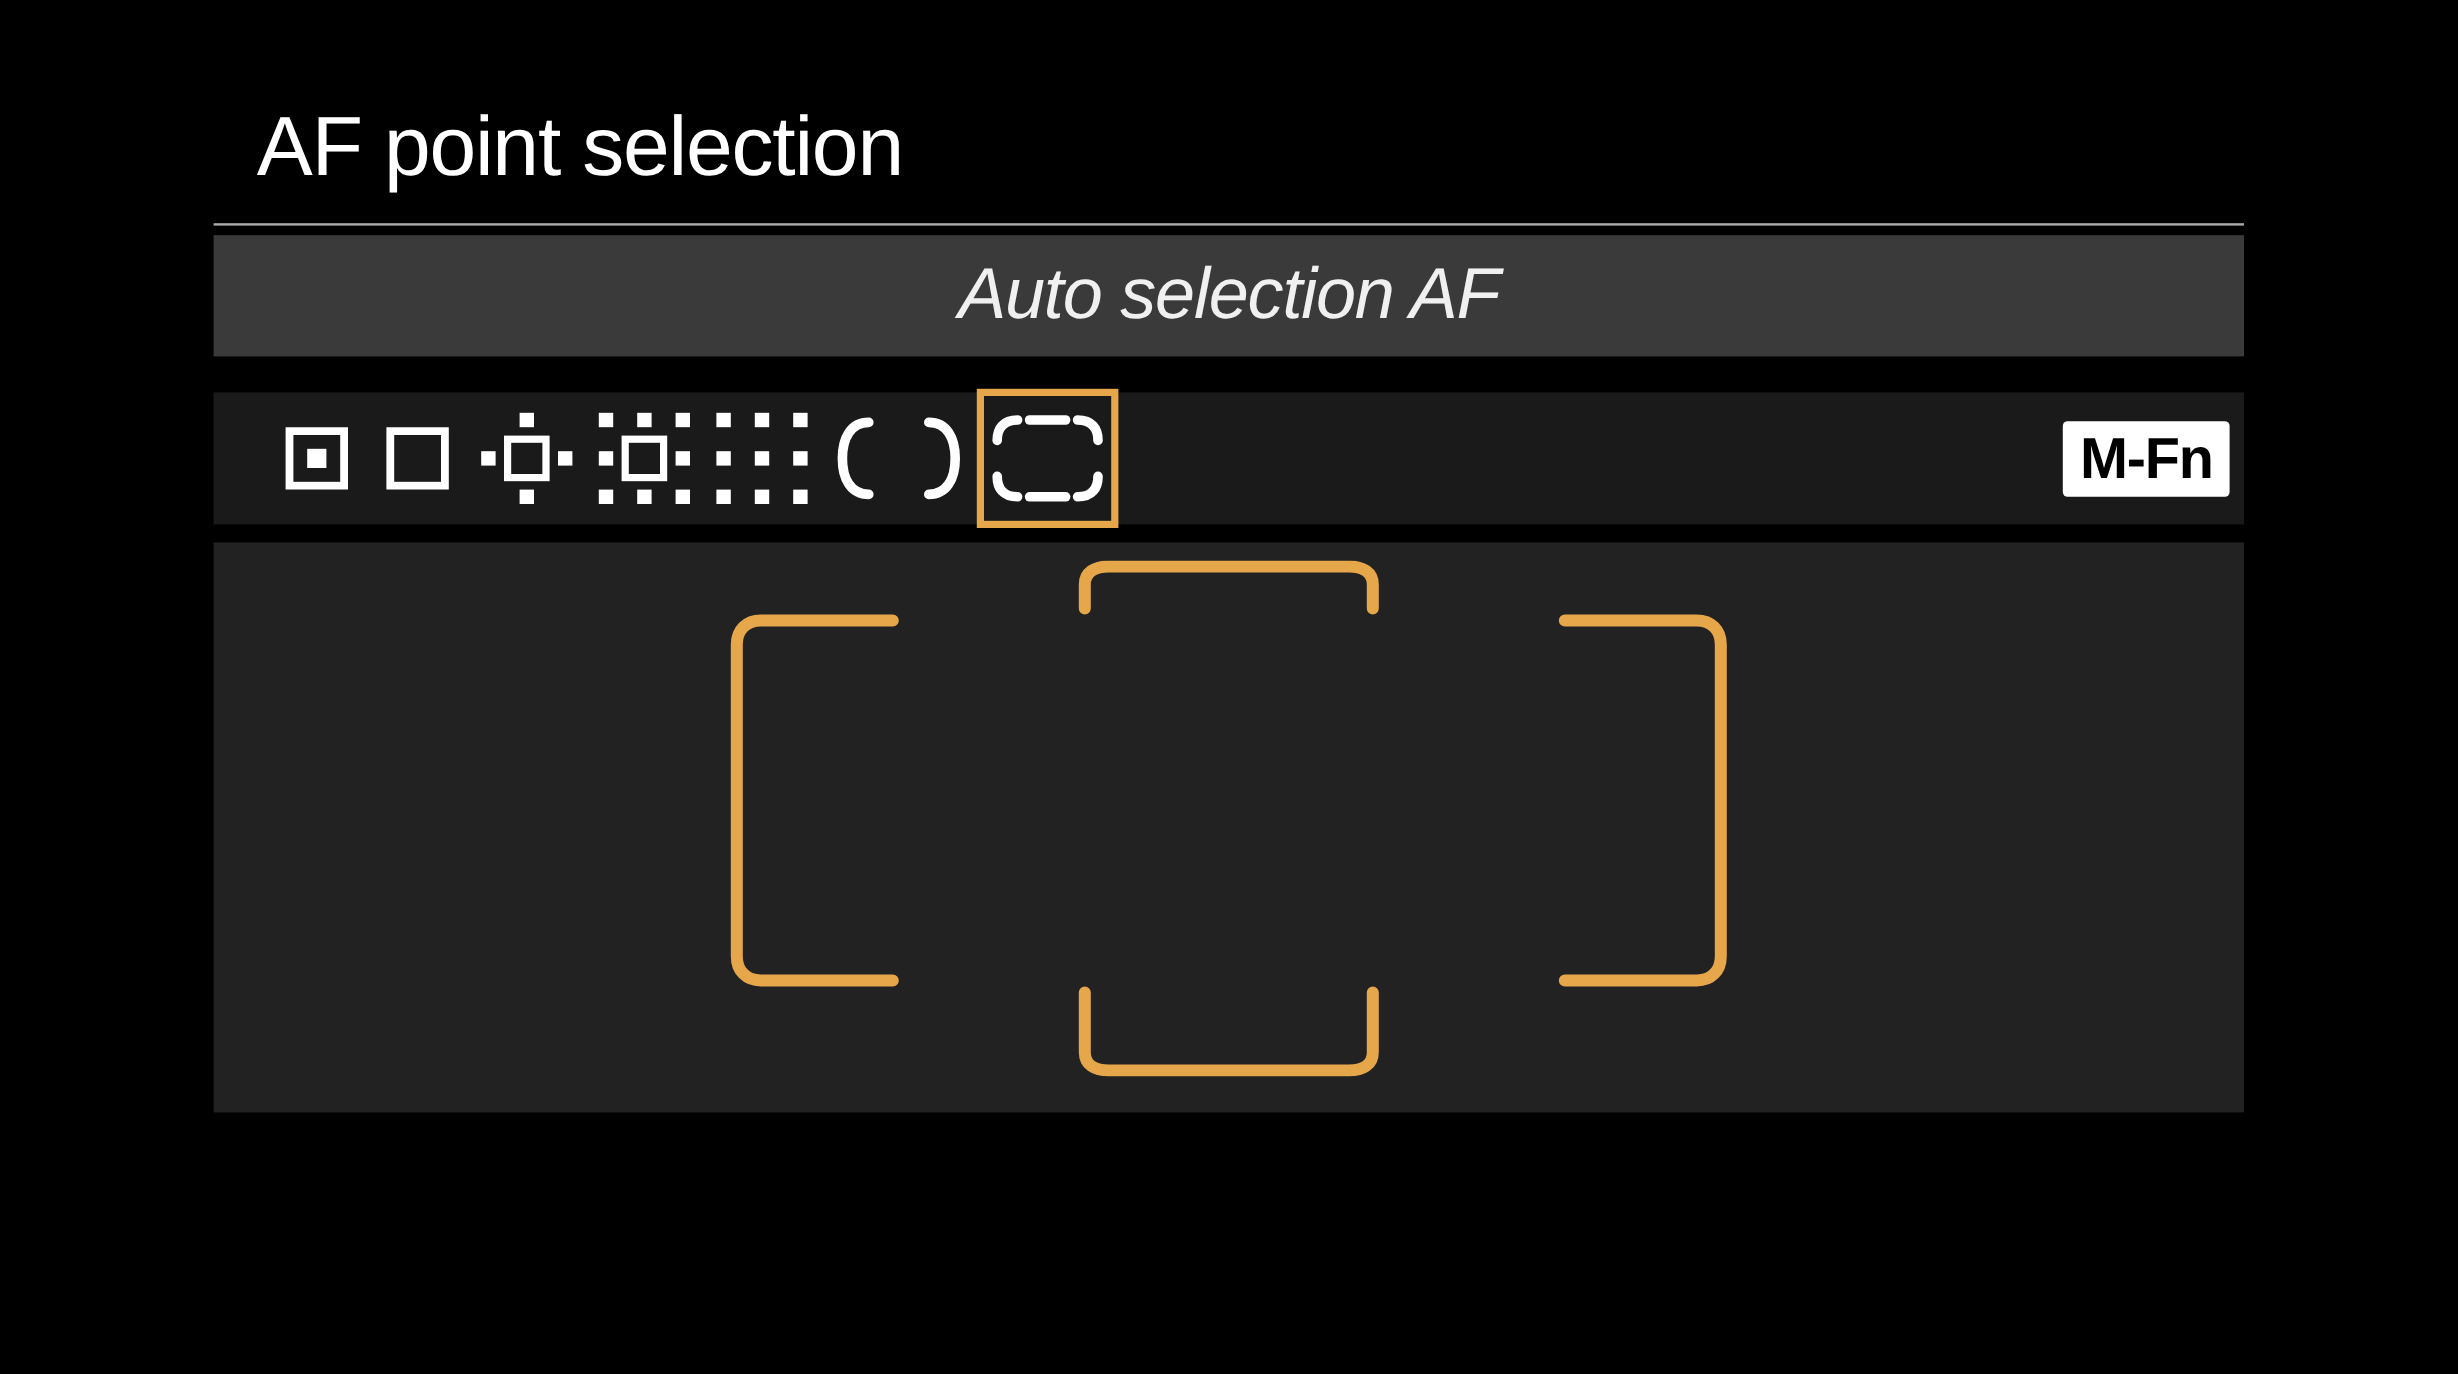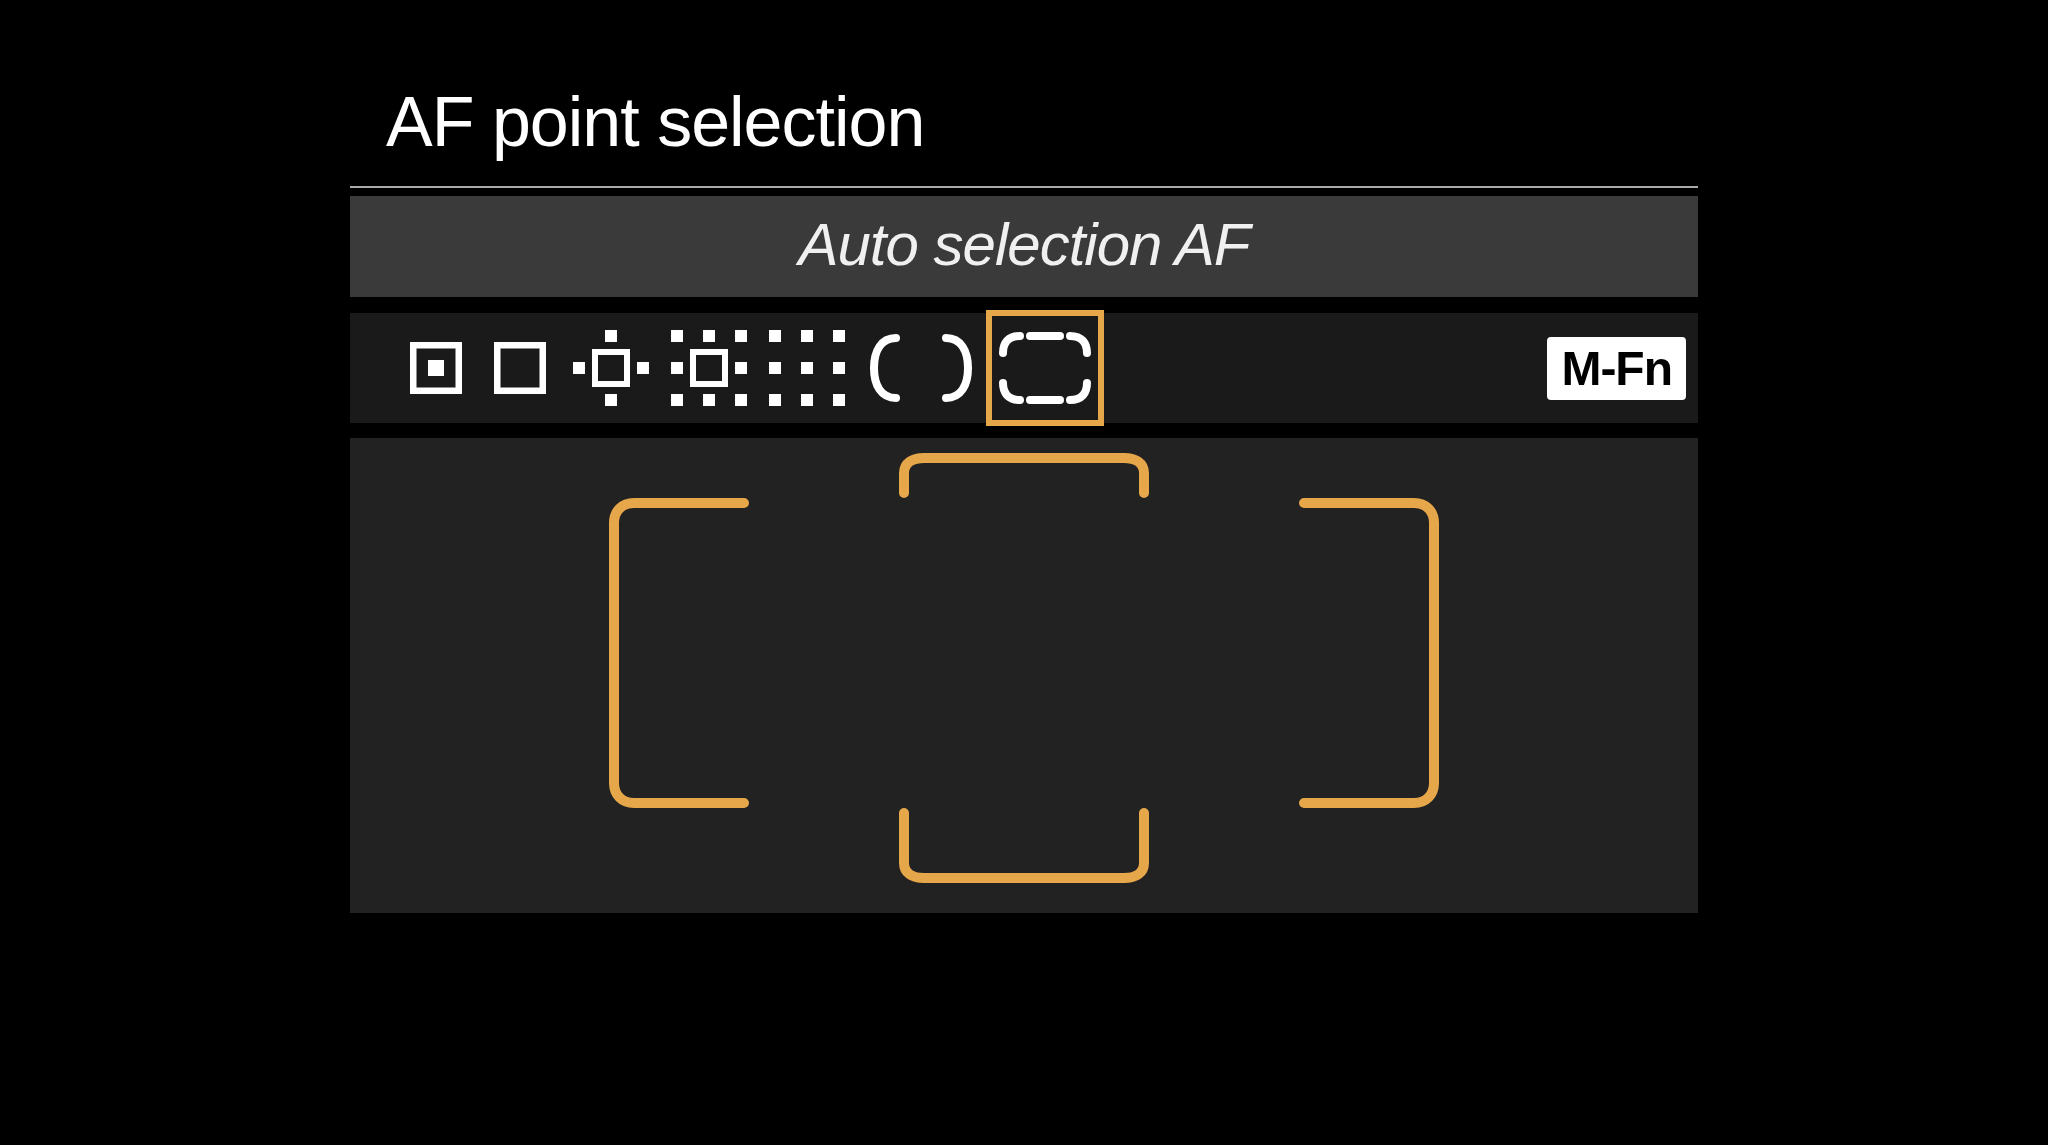--- a/index.html
+++ b/index.html
@@ -8,21 +8,21 @@
       width: 2048px;
       height: 1145px;
       font-family: Arial, Helvetica, sans-serif;
       color: #fff;
       display: flex;
       justify-content: center;
       align-items: flex-start;
       padding-top: 48px;
     }
     .panel {
-      width: 1348px;
+      width: 1692px;
     }
     .title {
       font-size: 70px;
       font-weight: 400;
       padding: 34px 36px 24px 36px;
       color: #fff;
       letter-spacing: -1px;
     }
     .divider {
       height: 2px;
@@ -33,21 +33,21 @@
       background: #3a3a3a;
       text-align: center;
       font-size: 60px;
       color: #f0f0f0;
       padding: 14px 0 18px 0;
       letter-spacing: -1px;
       font-style: italic;
     }
     .mode-row {
       background: #1a1a1a;
-      margin-top: 16px;
+      margin-top: 30px;
       display: flex;
       align-items: center;
       height: 110px;
       padding-left: 44px;
     }
     .mode-icon {
       display: flex;
       align-items: center;
       justify-content: center;
       width: 84px;

